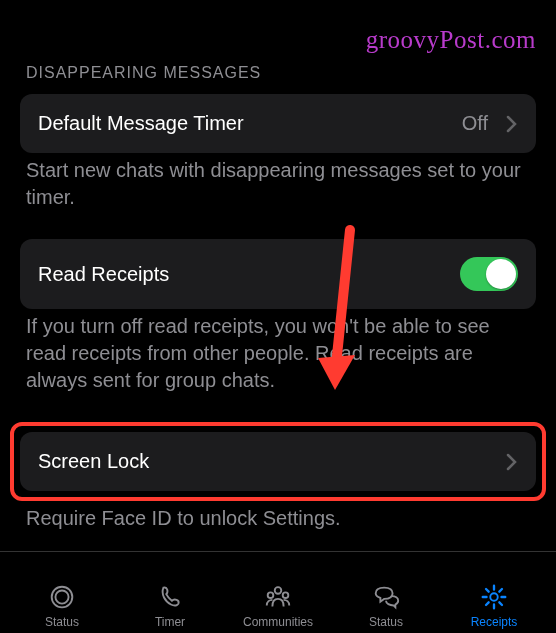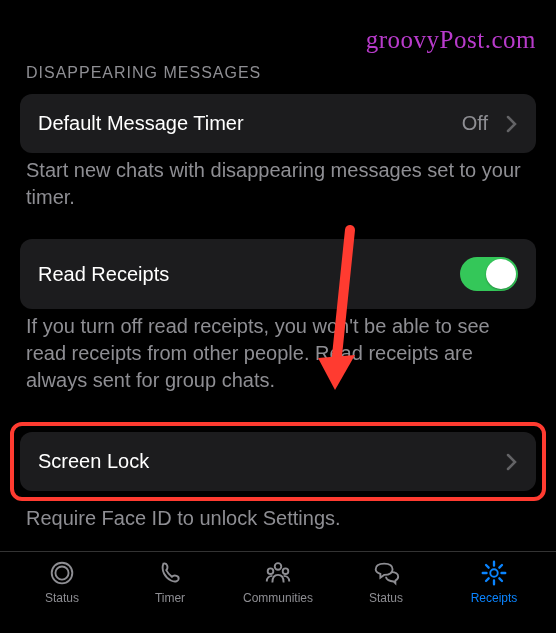--- a/index.html
+++ b/index.html
@@ -90,21 +90,21 @@
     }
     .highlight-box .row { margin: 0; }
     .tabbar {
       position: absolute;
       bottom: 0;
       left: 0;
       right: 0;
       height: 82px;
       border-top: 0.5px solid #333;
       display: flex;
-      align-items: flex-start;
+      align-items: flex-end;
       justify-content: space-around;
       padding: 6px 8px 4px;
       background: #000;
     }
     .tab {
       display: flex;
       flex-direction: column;
       align-items: center;
       gap: 3px;
       color: #8e8e93;

